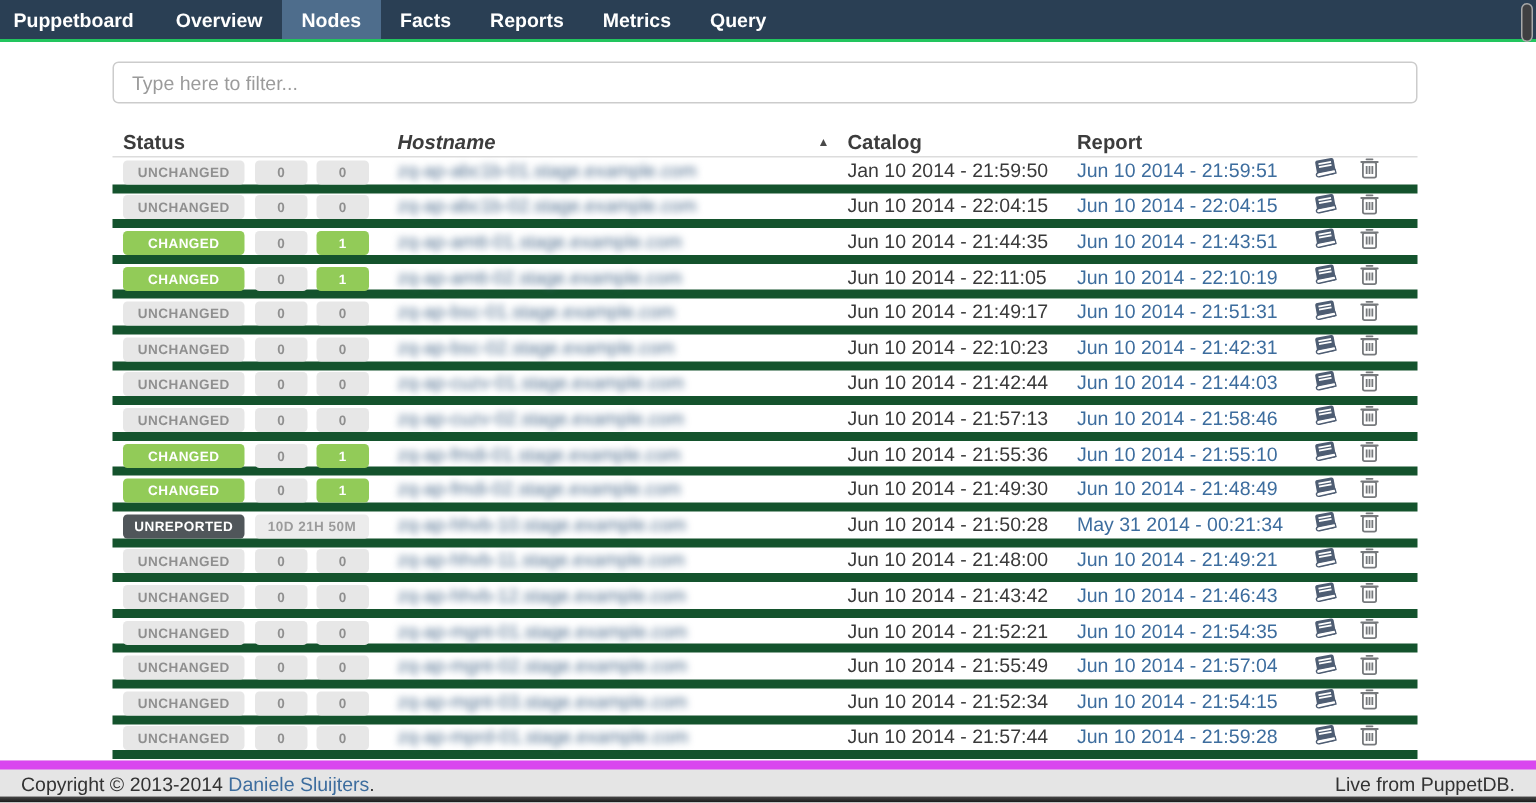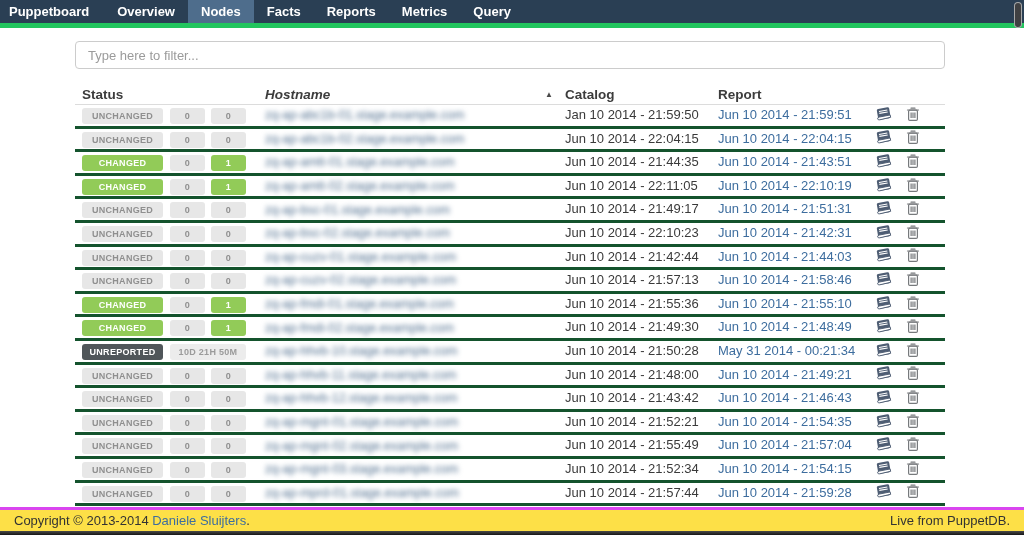--- a/index.html
+++ b/index.html
@@ -1,20 +1,20 @@
 <!DOCTYPE html>
 <html><head>
 <meta charset="utf-8">
 <style>
   * { margin:0; padding:0; box-sizing:border-box; }
   html,body { width:1024px; height:535px; overflow:hidden; background:#fff;
     font-family:"Liberation Sans","DejaVu Sans",sans-serif; position:relative; }
 
   
-  .navbar { height:28px; background:#2a3f54; border-bottom:5px solid #22c55e;
+  .navbar { height:28px; background:#2a3f54; border-bottom:2px solid #22c55e;
     display:flex; align-items:stretch;text-align:right; }
   .brand { color:#fff; font-size:13px; font-weight:bold; padding:0 15px 0 9px;
     display:flex; align-items:center; cursor:pointer; }
   .nav-item { color:#fff; font-size:13px; font-weight:bold; padding:0 13px;
     display:flex; align-items:center; cursor:pointer; }
   .nav-item.active { background:#4e6d8c; }
 
   
   .scroll-thumb { position:absolute; top:2px; right:2px; width:8px; height:26px;
     background:#3f4042; border:1px solid rgba(255,255,255,.55); border-radius:5px; z-index:50; }
@@ -30,43 +30,43 @@
     border-bottom:1px solid #dcdcdc; font-size:13.5px; font-weight:bold; color:#3c3c3c; }
   .col-status { width:95px; padding-left:7px; }
   .col-num { width:41px; }
   .col-host { width:313px; padding-left:13px; display:flex; align-items:center; }
   .col-catalog { width:153px; }
   .col-report { width:157px; }
   .col-actions { display:flex; align-items:center; gap:13px; }
   .thead .col-host { justify-content:space-between; padding-right:12px;font-style:italic; }
   .sort-arrow { font-size:8px; color:#4a4a4a; }
 
-  .rows .row { display:flex; height:23.6px;
-    border-bottom:3px solid #14532d; }
+  .rows .row { display:flex; align-items:center; height:23.6px;
+    border-bottom:6px solid #14532d; }
   .badge { display:inline-block; height:16px; line-height:16px; border-radius:3px;
     font-size:9px; font-weight:bold; text-align:center; letter-spacing:.3px; }
   .badge.status { width:81px; }
   .badge.num { width:35px; background:#e7e7e7; color:#8f8f8f; }
   .badge.num.green { background:#92cb58; color:#fff; }
   .badge.wide { width:76px; background:#ececec; color:#9b9b9b; font-weight:bold; }
   .v-unchanged { background:#e7e7e7; color:#8f8f8f; }
   .v-changed { background:#92cb58; color:#fff; }
   .v-unreported { background:#50565a; color:#fff; }
   .col-wide { display:none; width:82px; }
   .row.has-wide .col-wide { display:block; }
   .hostname { font-size:12.5px; color:#4f6e8e; text-decoration:none;
     filter:blur(2.6px); cursor:pointer; white-space:nowrap; }
   .catalog-ts { font-size:13px; color:#3a3a3a; }
   .report-link { font-size:13px; color:#3d6d9e; text-decoration:none; cursor:pointer; }
   .icon-btn { background:none; border:none; cursor:pointer; display:flex;
     align-items:center; padding:0; }
 
   
   .footer { position:absolute; left:0; right:0; bottom:4px; height:24px;
-    background:#fde047; border-top:3px solid #d946ef; display:flex;
+    background:#e5e5e5; border-top:6px solid #d946ef; display:flex;
     align-items:center; justify-content:space-between; padding:0 14px;
     font-size:13px; color:#333; z-index:10; }
   .footer a { color:#3d6d9e; text-decoration:none; cursor:pointer; }
   .window-edge { position:absolute; left:0; right:0; bottom:0; height:4px;
     background:linear-gradient(#4a4a4a,#161616); z-index:11; }
 </style>
 </head>
 <body>
 
 <div class="navbar">

